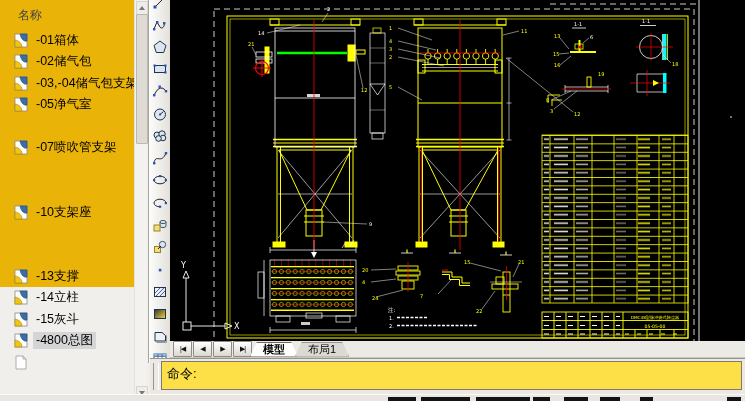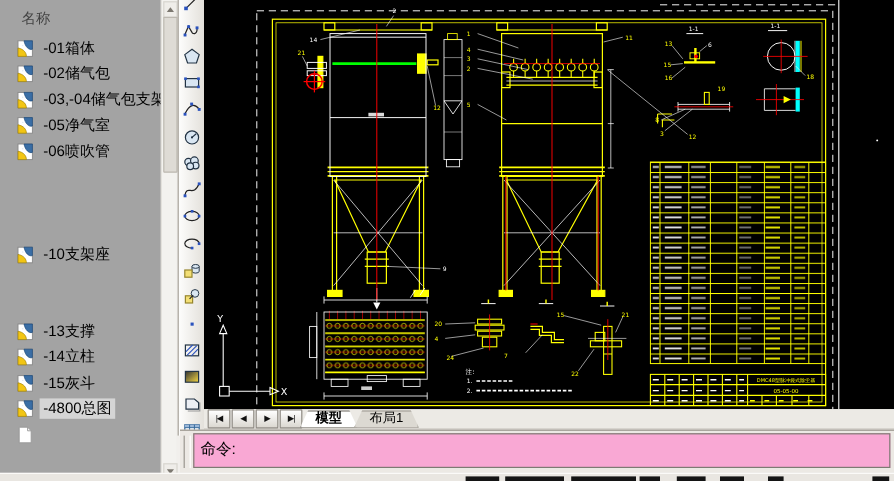--- a/index.html
+++ b/index.html
@@ -1,21 +1,21 @@
 <!DOCTYPE html>
 <html><head>
 <meta charset="utf-8">
 <style>
   html,body{margin:0;padding:0}
   body{width:745px;height:401px;position:relative;overflow:hidden;background:#f1efec;
        font-family:"Liberation Sans","DejaVu Sans",sans-serif;-webkit-font-smoothing:antialiased}
   .abs{position:absolute}
 
   
-  #filepanel{left:0;top:0;width:146px;height:401px;background:#a3a3a3}
+  #filepanel{left:0;top:0;width:146px;height:287px;background:#eab308}
   .fhead{position:absolute;left:18px;top:7px;font-size:12px;color:#444}
   .fitem{position:absolute;left:12px;height:20px;display:flex;align-items:center;font-size:12.5px;color:#000;white-space:nowrap}
   .fic{width:17px;height:15px;flex:none}
   .flabel{padding:0 3px;margin-left:4px}
   .fitem.sel .flabel{background:#d5d5d5}
 
   
   #fscroll{left:134px;top:0;width:12px;height:401px;background:#f3f2ef;border-left:1px solid #e3e1dc}
   .sbtn{position:absolute;left:1px;width:10px;height:12px;background:#efedе9;background:#efede9;border:1px solid #d8d5cf;display:flex;align-items:center;justify-content:center}
   .tri-up{width:0;height:0;border-left:3px solid transparent;border-right:3px solid transparent;border-bottom:4px solid #7c7870}
@@ -37,21 +37,21 @@
         display:flex;align-items:center;justify-content:center;font-size:7px;color:#111;margin-right:1px;letter-spacing:-1px}
   .tab{height:15px;line-height:15px;padding:0 13px;font-size:11px;color:#000;margin-left:-3px}
   .tab.active{background:#fff;font-weight:bold;clip-path:polygon(7px 0,calc(100% - 7px) 0,100% 100%,0 100%);
               box-shadow:inset 0 0 0 1px #6b675f}
   .tab.inactive{background:#dcd9d2;clip-path:polygon(7px 0,calc(100% - 7px) 0,100% 100%,0 100%);
               box-shadow:inset 0 0 0 1px #9a968e}
 
   
   #cmdwin{left:150px;top:358px;width:595px;height:36px;background:#ece9e4;border-top:1px solid #98948c;box-sizing:border-box}
   .cmdhandle{position:absolute;left:3px;top:4px;width:4px;height:27px;border-left:1px solid #9a968e;border-right:1px solid #fff}
-  .cmdbox{position:absolute;left:11px;top:2px;right:3px;bottom:4px;background:#f9a8d4;border:1px solid #7e7a73}
+  .cmdbox{position:absolute;left:11px;top:2px;right:3px;bottom:4px;background:#fde047;border:1px solid #7e7a73}
   .cmdtext{padding:3px 5px;font-size:13px;color:#000}
 
   
   #statusbar{left:0;top:394px;width:745px;height:7px;background:#e9e6e1;border-top:1px solid #fbfaf8;box-sizing:border-box}
   .stfrag{position:absolute;bottom:0;height:4px;background:#141414}
 
   svg text{font-family:"DejaVu Sans","Liberation Sans",sans-serif}
 </style>
 </head>
 <body>
@@ -93,25 +93,25 @@
         <use href="#ic-dwg"></use>
       </svg>
       <span class="flabel">-03,-04储气包支架</span>
     </div>
   <div class="fitem" style="top:94px">
       <svg class="fic">
         <use href="#ic-dwg"></use>
       </svg>
       <span class="flabel">-05净气室</span>
     </div>
-  <div class="fitem" style="top:116px">
-      <svg class="fic">
-        <use href="#ic-dwg"></use>
-      </svg>
-      <span class="flabel">-06喷吹管</span>
+  <div class="fitem" style="top:137px">
+      <svg class="fic">
+        <use href="#ic-dwg"></use>
+      </svg>
+      <span class="flabel">-07喷吹管支架</span>
     </div>
   <div class="fitem" style="top:202px">
       <svg class="fic">
         <use href="#ic-dwg"></use>
       </svg>
       <span class="flabel">-10支架座</span>
     </div>
   <div class="fitem" style="top:266px">
       <svg class="fic">
         <use href="#ic-dwg"></use>

